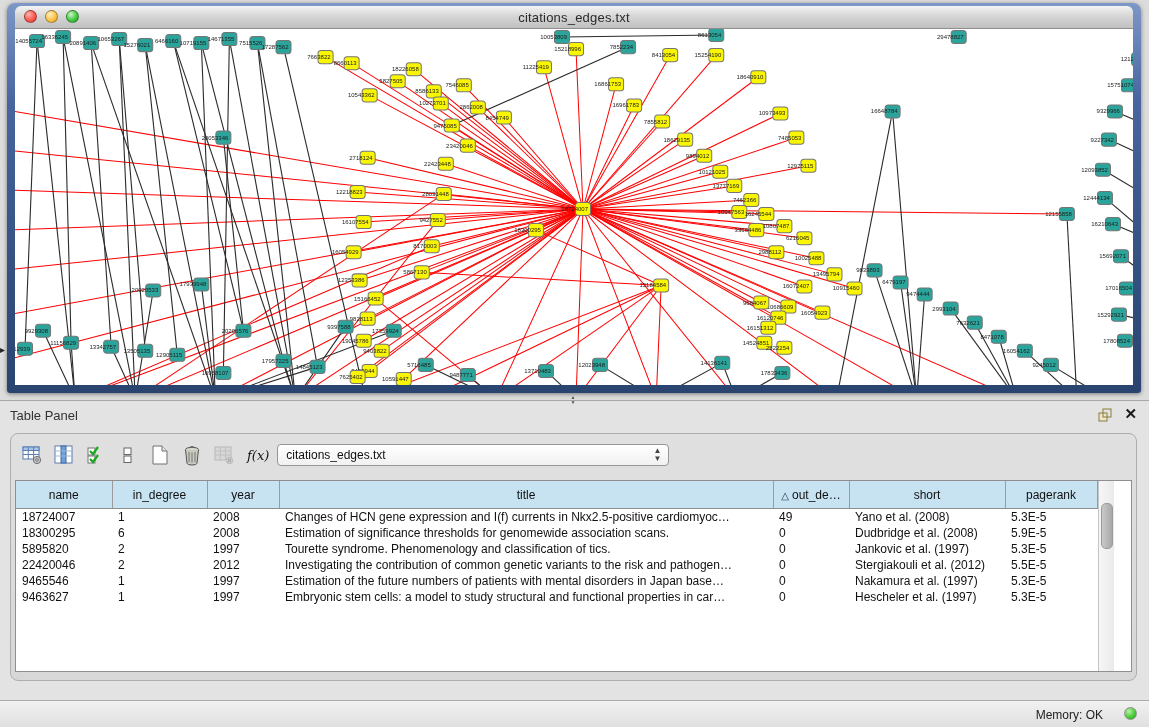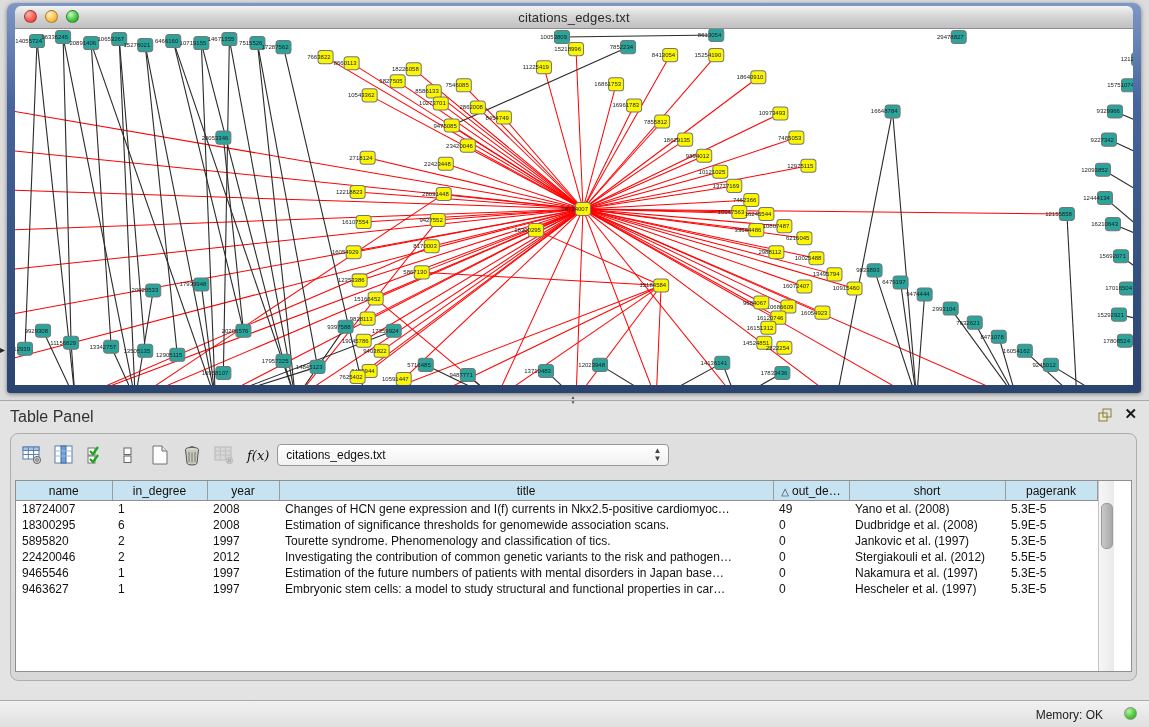--- a/index.html
+++ b/index.html
@@ -23,38 +23,38 @@
   .net-canvas{flex:1;background:#fff;overflow:hidden;position:relative}
   .net-canvas svg{display:block;width:100%;height:100%}
 
   
   .edge-arrow{position:absolute;left:0px;top:344px;font-size:10px;color:#222}
 
   
   .tp{position:absolute;left:0;top:400px;width:1149px;height:300px;background:#e3e3e3;border-top:1px solid #a8a8a8}
   .tp-splitter-handle{position:absolute;left:568px;top:-6px;width:10px;height:5px;color:#555;font-size:5px;line-height:5px;text-align:center}
   .tp-header{position:absolute;left:0;top:0;width:100%;height:28px}
-  .tp-title{position:absolute;left:10px;top:7px;font-size:16px;color:#333}
+  .tp-title{position:absolute;left:10px;top:7px;font-size:13px;color:#333}
   .tp-float{position:absolute;right:36px;top:6px;width:16px;height:16px;cursor:pointer}
   .tp-close{position:absolute;right:12px;top:4px;font-size:15px;font-weight:bold;color:#1a1a1a;cursor:pointer}
   .tp-inner{position:absolute;left:10px;top:32px;width:1127px;height:248px;box-sizing:border-box;
     background:linear-gradient(#e0e0e0,#d7d7d7);border:1px solid #aeaeae;border-radius:8px}
 
   .toolbar{position:absolute;left:8px;top:6px;height:30px;display:flex;align-items:center}
   .tbtn{width:26px;height:26px;display:flex;align-items:center;justify-content:center;margin-right:6px;cursor:pointer}
   .fx{font-family:"DejaVu Serif",serif;font-style:italic;font-size:13px;color:#111;margin:0 8px 0 4px}
   .dropdown{width:392px;height:22px;box-sizing:border-box;border:1px solid #979797;border-radius:4px;
     background:linear-gradient(#ffffff,#f1f1f1);display:flex;align-items:center;position:relative;cursor:pointer}
   .dropdown .val{font-size:12px;color:#111;padding-left:8px;flex:1}
   .dd-stepper{position:absolute;right:7px;top:2px;display:flex;flex-direction:column;line-height:8px;font-size:8px;color:#444}
 
   .tblwrap{position:absolute;left:4px;top:46px;width:1117px;height:192px;box-sizing:border-box;
     background:#fff;border:1px solid #8f8f8f;display:flex;overflow:hidden}
   table.grid{border-collapse:collapse;table-layout:fixed;font-size:12px;color:#111;align-self:flex-start}
-  table.grid th{background:#c7e3f1;font-weight:normal;text-align:center;height:19px;padding:0 0;
+  table.grid th{background:#c7e3f1;font-weight:normal;text-align:center;height:27px;padding:0 0;
     border-right:1px solid #9b9b9b;border-bottom:1px solid #8f8f8f;overflow:hidden;white-space:nowrap;cursor:pointer}
   table.grid th:first-child{border-left:none}
   table.grid td{height:16px;padding:0 6px;white-space:nowrap;overflow:hidden;cursor:default}
   .tri{color:#16334f;font-size:10px;margin-right:3px}
   .vscroll{width:15px;flex:0 0 15px;background:linear-gradient(90deg,#f6f6f6,#eaeaea);border-left:1px solid #c4c4c4;position:relative}
   .vthumb{position:absolute;left:2px;top:22px;width:10px;height:44px;border-radius:5px;
     background:linear-gradient(90deg,#c9c9c9,#a8a8a8);border:1px solid #9a9a9a}
 
   .tabs{position:absolute;left:0;top:274px;width:100%;display:flex;justify-content:center}
   .seg{display:flex;border:1px solid #8e8e8e;border-radius:5px;overflow:hidden;

